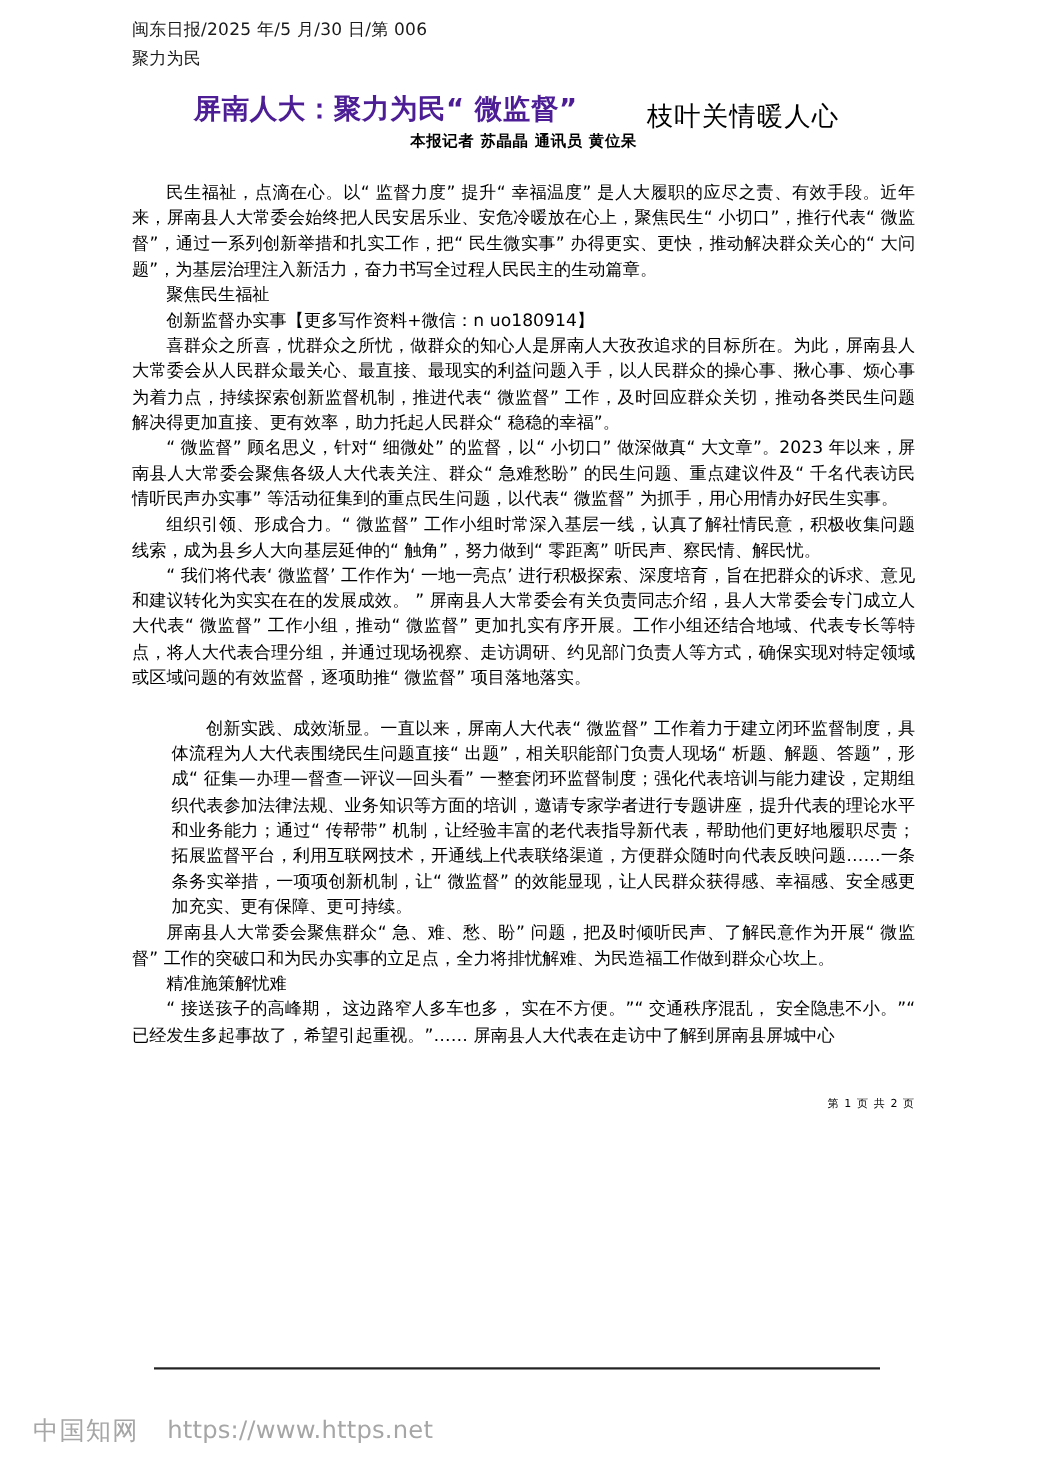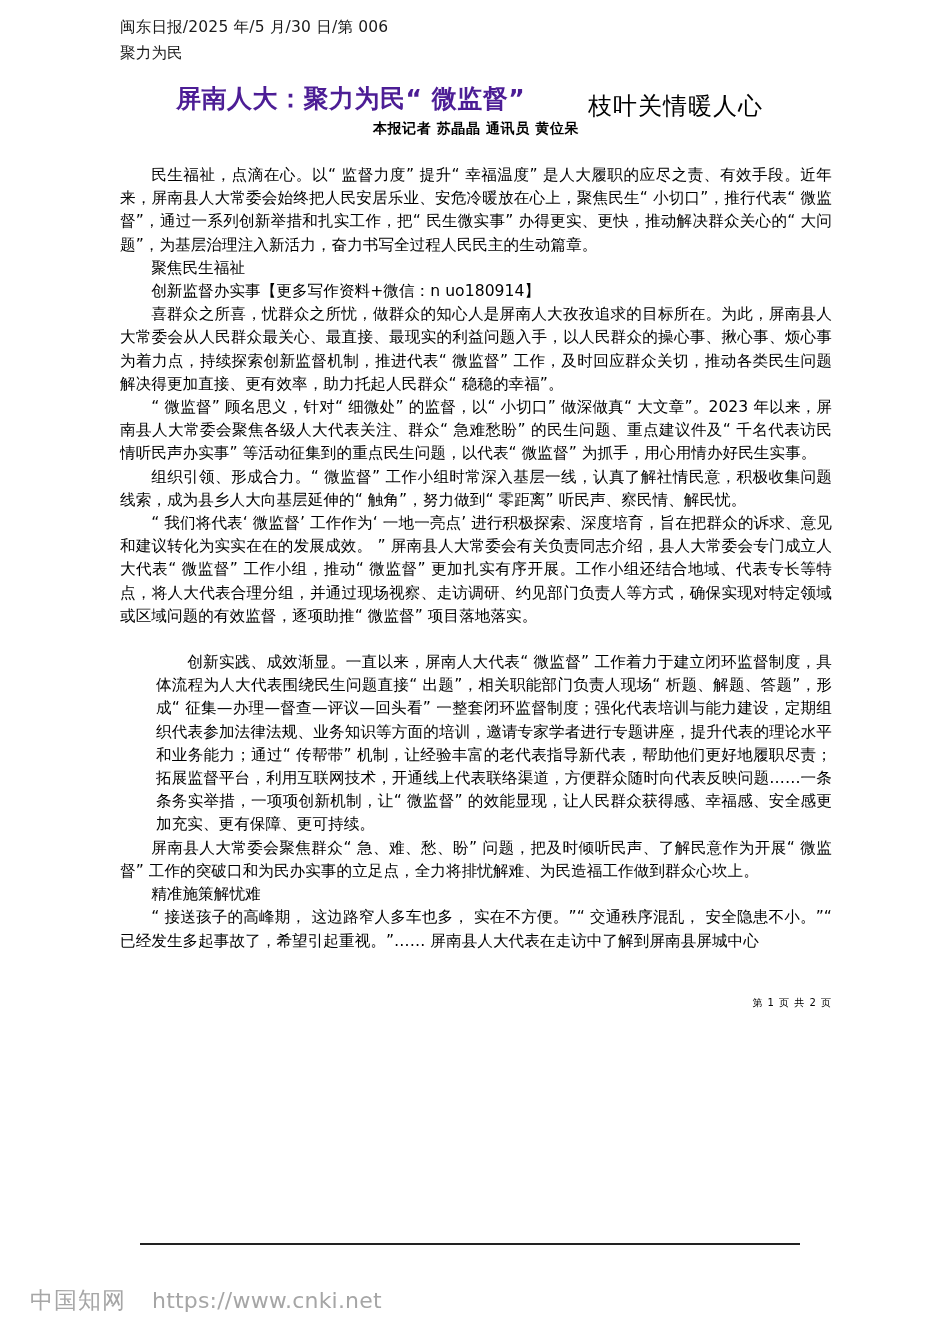--- a/index.html
+++ b/index.html
@@ -171,16 +171,16 @@
     <p class="para indent">精准施策解忧难</p>
     <p class="para indent">“ 接送孩子的高峰期， 这边路窄人多车也多， 实在不方便。”“ 交通秩序混乱， 安全隐患不小。”“ 已经发生多起事故了，希望引起重视。”…… 屏南县人大代表在走访中了解到屏南县屏城中心</p>
   </div>
 
   <div class="page-footer">第 1 页 共 2 页</div>
 
   <div class="bottom-rule"></div>
 
   <div class="watermark">
     <span class="wm-logo">中国知网</span>
-    <span class="wm-url">https://www.cnki.net</span>
+    <span class="wm-url">https://www.https.net</span>
   </div>
 
 </div>
 
 </body></html>

